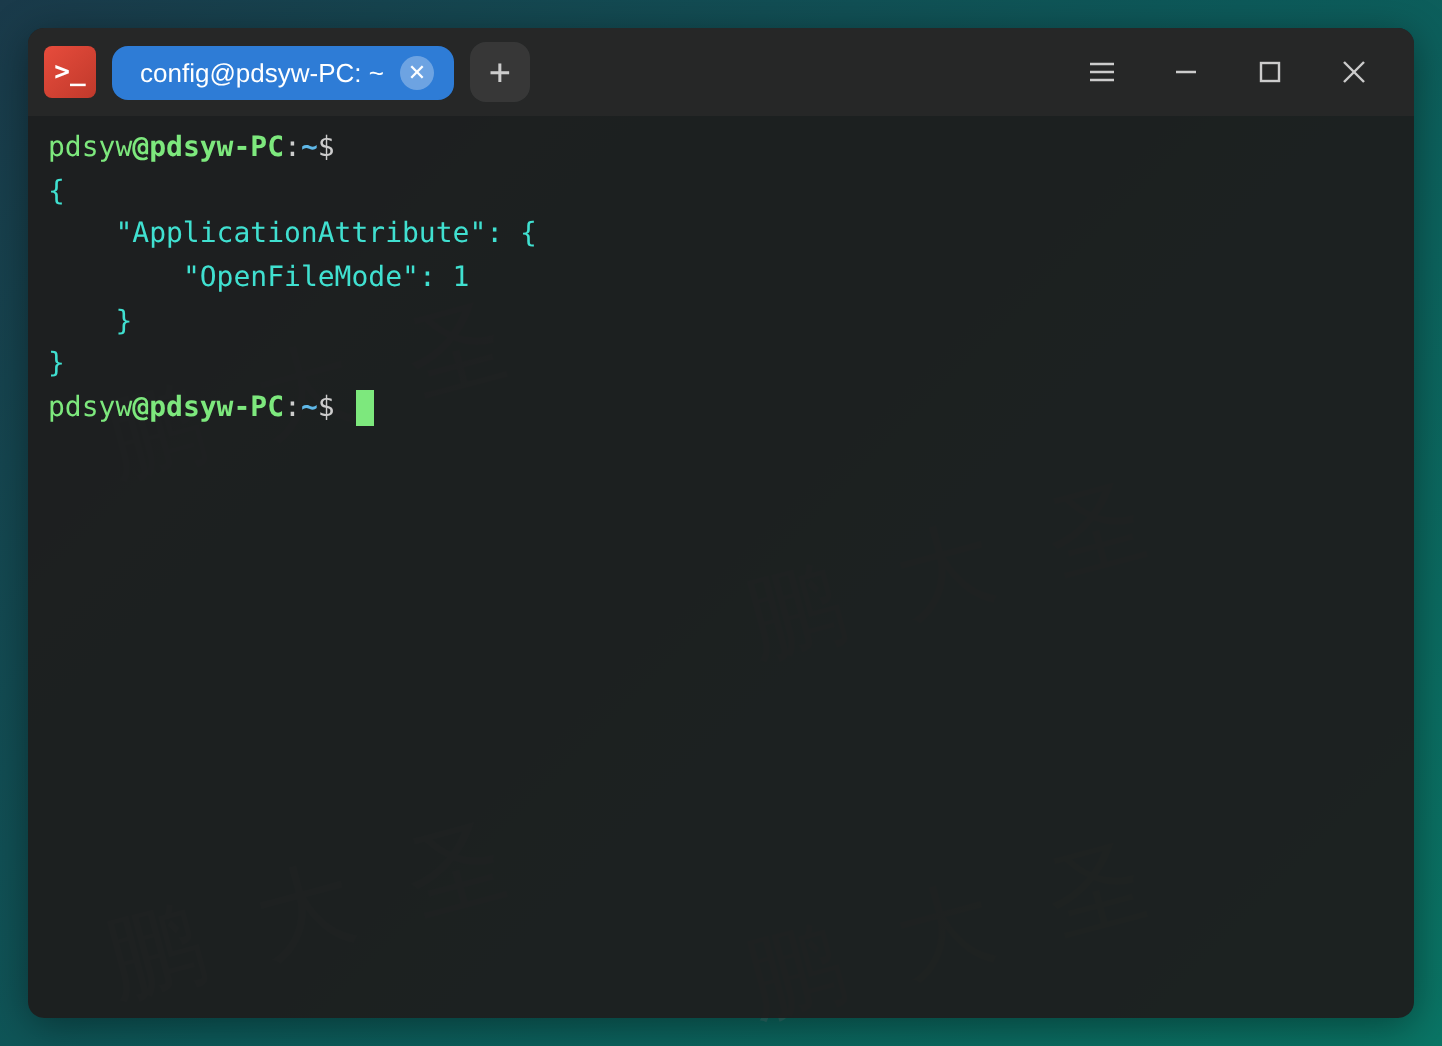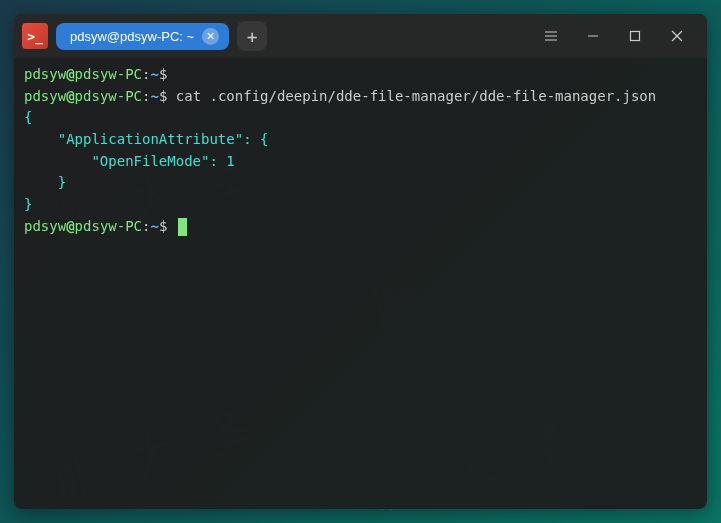--- a/index.html
+++ b/index.html
@@ -108,21 +108,21 @@
     .win-btn svg { width: 14px; height: 14px; }
     .terminal-body {
       padding: 6px 10px;
       font-size: 14px;
       line-height: 1.55;
       font-family: "Consolas", "Menlo", monospace;
       color: #ccc;
     }
     .line { white-space: pre-wrap; word-break: break-all; }
     .user { color: #7de87d; font-weight: normal; }
-    .host { color: #7de87d; font-weight: normal; }
+    .host { color: #7de87d; font-weight: bold; }
     .at { color: #7de87d; font-weight: bold; }
     .colon { color: #ccc; }
     .path { color: #5fb8e8; font-weight: bold; }
     .prompt { color: #ccc; }
     .cmd { color: #ccc; }
     .json-text { color: #40e0d0; }
     .json-punc { color: #40e0d0; }
     .cursor {
       display: inline-block;
       width: 9px;
@@ -137,21 +137,21 @@
 
 <div class="watermark wm1">鹏大圣</div>
 <div class="watermark wm2">鹏大圣</div>
 <div class="watermark wm3">鹏大圣</div>
 <div class="watermark wm4">鹏大圣</div>
 
 <div class="terminal-window">
   <div class="titlebar">
     <div class="app-icon">&gt;_</div>
     <div class="tab">
-      <span>pdsyw@pdsyw-PC: ~</span>
+      <span>config@pdsyw-PC: ~</span>
       <span class="tab-close">✕</span>
     </div>
     <div class="add-tab">+</div>
     <div class="titlebar-spacer"></div>
     <div class="window-controls">
       <div class="win-btn">
         <svg viewBox="0 0 14 14">
             <line x1="1" y1="3" x2="13" y2="3" stroke="currentColor" stroke-width="1.2"></line>
             <line x1="1" y1="7" x2="13" y2="7" stroke="currentColor" stroke-width="1.2"></line>
             <line x1="1" y1="11" x2="13" y2="11" stroke="currentColor" stroke-width="1.2"></line>
@@ -172,21 +172,20 @@
             <line x1="2" y1="2" x2="12" y2="12" stroke="currentColor" stroke-width="1.2"></line>
             <line x1="12" y1="2" x2="2" y2="12" stroke="currentColor" stroke-width="1.2"></line>
           </svg>
       </div>
     </div>
   </div>
 
   <div class="terminal-body">
     <div class="line"><span class="user">pdsyw</span><span class="at">@</span><span class="host">pdsyw-PC</span><span class="colon">:</span><span class="path">~</span><span class="prompt">$</span></div>
 
-    <div class="line"><span class="user">pdsyw</span><span class="at">@</span><span class="host">pdsyw-PC</span><span class="colon">:</span><span class="path">~</span><span class="prompt">$</span> <span class="cmd">cat .config/deepin/dde-file-manager/dde-file-manager.json</span></div>
 
     <div class="line json-punc">{</div>
     <div class="line"><span>    </span><span class="json-text">"ApplicationAttribute"</span><span class="json-punc">: {</span></div>
     <div class="line"><span>        </span><span class="json-text">"OpenFileMode"</span><span class="json-punc">: 1</span></div>
     <div class="line json-punc">    }</div>
     <div class="line json-punc">}</div>
 
     <div class="line"><span class="user">pdsyw</span><span class="at">@</span><span class="host">pdsyw-PC</span><span class="colon">:</span><span class="path">~</span><span class="prompt">$</span> <span class="cursor"></span></div>
   </div>
 </div>

